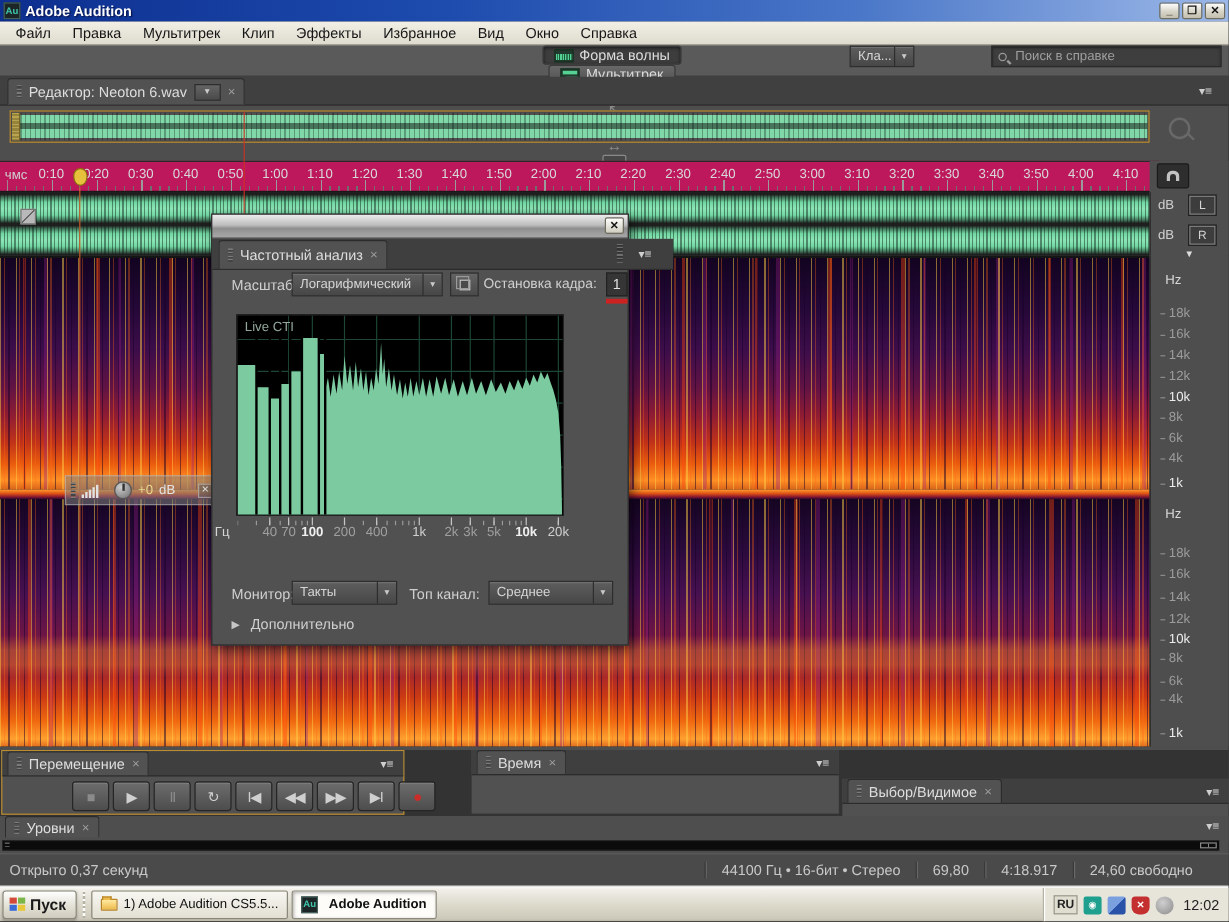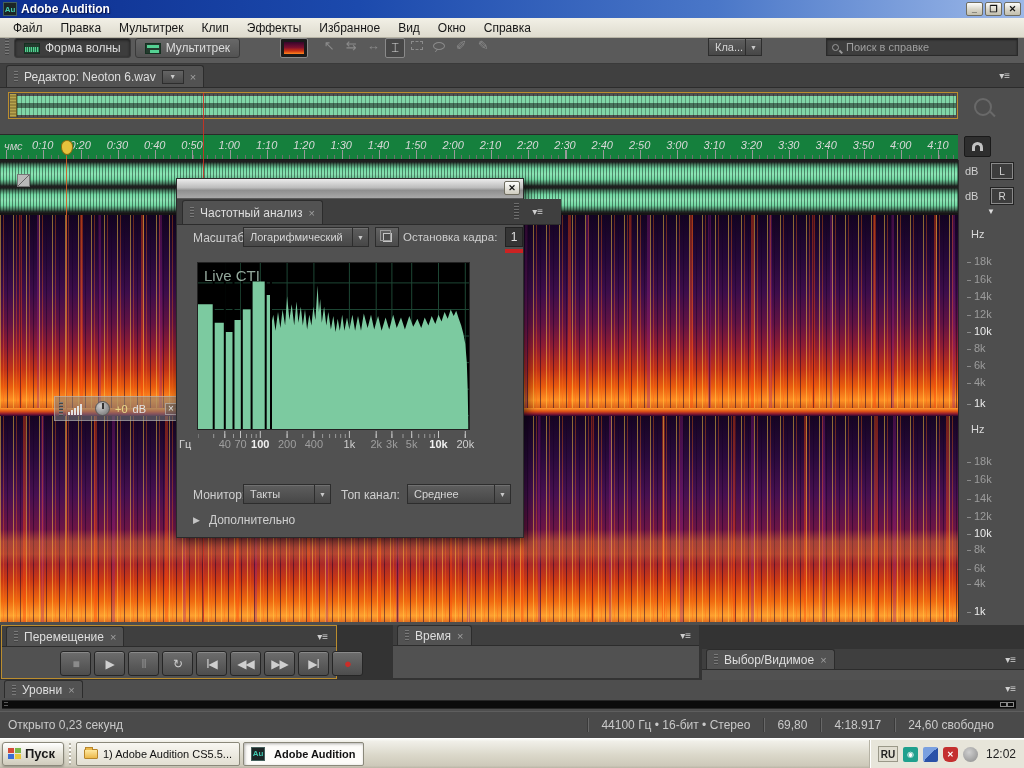--- a/index.html
+++ b/index.html
@@ -18,21 +18,21 @@
     border:1px solid #6f6d60;border-radius:2px;font-size:9px;line-height:12px;text-align:center;color:#111;font-weight:bold;}
 
   
   .menubar{position:absolute;left:0;top:18px;width:1024px;height:20px;
     background:linear-gradient(180deg,#f2f0e6,#dedbce);border-bottom:1px solid #b8b5a6;
     display:flex;align-items:center;padding:0 4px;}
   .menu-item{color:#151515;font-size:12px;padding:2px 9px;}
 
   
   .toolbar{position:absolute;left:0;top:38px;width:1024px;height:26px;background:#5a5a5a;
-    border-bottom:1px solid #3a3a3a;display:flex;align-items:flex-start;}
+    border-bottom:1px solid #3a3a3a;display:flex;align-items:center;flex-direction:column;}
   .grip-v{width:4px;height:18px;margin:0 5px;background:repeating-linear-gradient(180deg,#7a7a7a 0 1px,#444 1px 2px,transparent 2px 3px);}
   .mode-btn{height:20px;display:inline-flex;align-items:center;gap:5px;padding:0 9px;font-size:12px;color:#dcdcdc;
     border:1px solid #3a3a3a;border-radius:3px;background:linear-gradient(180deg,#686868,#525252);margin-right:4px;}
   .mode-btn.active{background:#3d3d3d;box-shadow:inset 0 1px 3px rgba(0,0,0,.6);}
   .wave-ico{width:16px;height:11px;background:#243a2e;border:1px solid #143020;position:relative;overflow:hidden;}
   .wave-ico i{position:absolute;left:0;right:0;top:3px;height:5px;
     background:repeating-linear-gradient(90deg,#55d193 0 1px,#2d7a52 1px 2px,#55d193 2px 3px,#1a5a38 3px 4px);}
   .mt-ico{width:16px;height:11px;background:#243a2e;border:1px solid #143020;position:relative;}
   .mt-ico i{position:absolute;left:1px;right:1px;height:3px;background:#55d193;}
   .mt-ico i:nth-child(1){top:1px;} .mt-ico i:nth-child(2){top:6px;left:4px;}
@@ -73,22 +73,22 @@
     background:
       repeating-linear-gradient(90deg,rgba(0,0,0,.28) 0 1px,transparent 1px 4px),
       linear-gradient(180deg,#515151 0 9%,#80d7a7 9% 38%,#47745b 38% 60%,#80d7a7 60% 91%,#515151 91%);}
   .ov-handle{position:absolute;left:1px;top:1px;width:7px;bottom:1px;background:#97843c;
     border-right:1px solid #6a5a20;
     background-image:repeating-linear-gradient(180deg,#b8a44e 0 1px,transparent 1px 3px);}
   .zoom-nav-ico{position:absolute;left:974px;top:98px;width:18px;height:18px;border:2px solid #707070;border-radius:50%;opacity:.8;}
   .zoom-nav-ico::after{content:"";position:absolute;left:13px;top:13px;width:7px;height:2px;background:#707070;transform:rotate(45deg);}
 
   
-  .ruler{position:absolute;left:0;top:134px;width:966px;height:26px;background:#15803d;
-    border-top:1px solid #2a2a2a;border-bottom:1px solid #191919;font-style:italic;}
+  .ruler{position:absolute;left:0;top:134px;width:966px;height:26px;background:#be185d;
+    border-top:1px solid #2a2a2a;border-bottom:1px solid #191919;}
   .ruler-unit{position:absolute;left:4px;top:5px;font-size:11px;color:#cfcfcf;}
   .ruler-label{position:absolute;top:4px;width:36px;text-align:center;font-size:11px;color:#d8d8d8;}
   .ruler-ticks{position:absolute;left:0;right:0;bottom:0;height:10px;
     background-image:
       repeating-linear-gradient(90deg,#9a9a9a 0 1px,transparent 1px 37.3px),
       repeating-linear-gradient(90deg,#6e6e6e 0 1px,transparent 1px 7.46px);
     background-size:100% 9px,100% 4px;background-position:5.5px bottom,5.5px bottom;background-repeat:no-repeat;}
   .snap-area{position:absolute;left:958px;top:134px;width:66px;height:26px;background:#4e4e4e;}
   .snap-btn{position:absolute;left:6px;top:2px;width:27px;height:21px;background:#2e2e2e;border:1px solid #1a1a1a;
     border-radius:2px;display:flex;align-items:center;justify-content:center;}
@@ -161,21 +161,21 @@
   .fa-label{position:absolute;font-size:12px;color:#cfcfcf;}
   .fa-dd{position:absolute;height:20px;}
   .copy-btn{position:absolute;left:198px;top:48px;width:24px;height:20px;background:linear-gradient(180deg,#636363,#4a4a4a);
     border:1px solid #2d2d2d;display:flex;align-items:center;justify-content:center;}
   .copy-ico{width:9px;height:9px;border:1px solid #c5c5c5;position:relative;background:#4a4a4a;}
   .copy-ico::before{content:"";position:absolute;left:-4px;top:-4px;width:9px;height:9px;border:1px solid #9a9a9a;}
   .hold-val{position:absolute;left:328px;top:48px;width:18px;height:20px;background:#353535;border:1px solid #222;
     color:#e0e0e0;font-size:12px;display:flex;align-items:center;justify-content:center;}
   .hold-red{position:absolute;left:328px;top:70px;width:18px;height:4px;background:#cc2222;}
   .fa-plot{position:absolute;left:20px;top:83px;width:273px;height:168px;background:#000;border:1px solid #222;}
-  .live-cti{position:absolute;left:27px;top:88px;font-size:15px;color:#93a79b;z-index:2;}
+  .live-cti{position:absolute;left:27px;top:88px;font-size:11px;color:#93a79b;z-index:2;}
   .y-axis{position:absolute;left:297px;top:83px;width:48px;height:168px;}
   .y-lbl{position:absolute;font-size:11px;color:#c9c9c9;white-space:nowrap;}
   .y-lbl::before{content:"";display:inline-block;width:5px;height:1px;background:#aaa;margin-right:3px;vertical-align:middle;}
   .y-unit{position:absolute;left:8px;top:-3px;font-size:11px;color:#c9c9c9;}
   .x-ticks{position:absolute;left:21px;top:252px;width:271px;height:7px;}
   .x-labels{position:absolute;left:21px;top:259px;width:285px;height:14px;}
   .x-lbl{position:absolute;width:30px;text-align:center;font-size:11px;color:#9f9f9f;}
   .x-lbl.bold{color:#f0f0f0;font-weight:bold;}
   .x-lbl.semi{color:#cfcfcf;}
   .x-unit{position:absolute;left:2px;top:259px;font-size:11px;color:#d5d5d5;}
@@ -574,21 +574,21 @@
       <span class="tab-close">×</span>
     </span>
     <span class="pmenu" style="right:8px;top:3px;">▾≡</span>
     <div class="meter">
       <span class="meter-grip"></span>
       <span class="clipbox"></span>
     </div>
   </div>
 
   <div class="statusbar">
-    <span class="sb-left">Открыто 0,23 секунд</span>
+    <span class="sb-left">Открыто 0,37 секунд</span>
     <span class="sb-right">
       <span class="sb-div"></span>
       <span>44100 Гц • 16-бит • Стерео</span>
       <span class="sb-div"></span>
       <span>69,80</span>
       <span class="sb-div"></span>
       <span>4:18.917</span>
       <span class="sb-div"></span>
       <span>24,60 свободно</span>
     </span>

